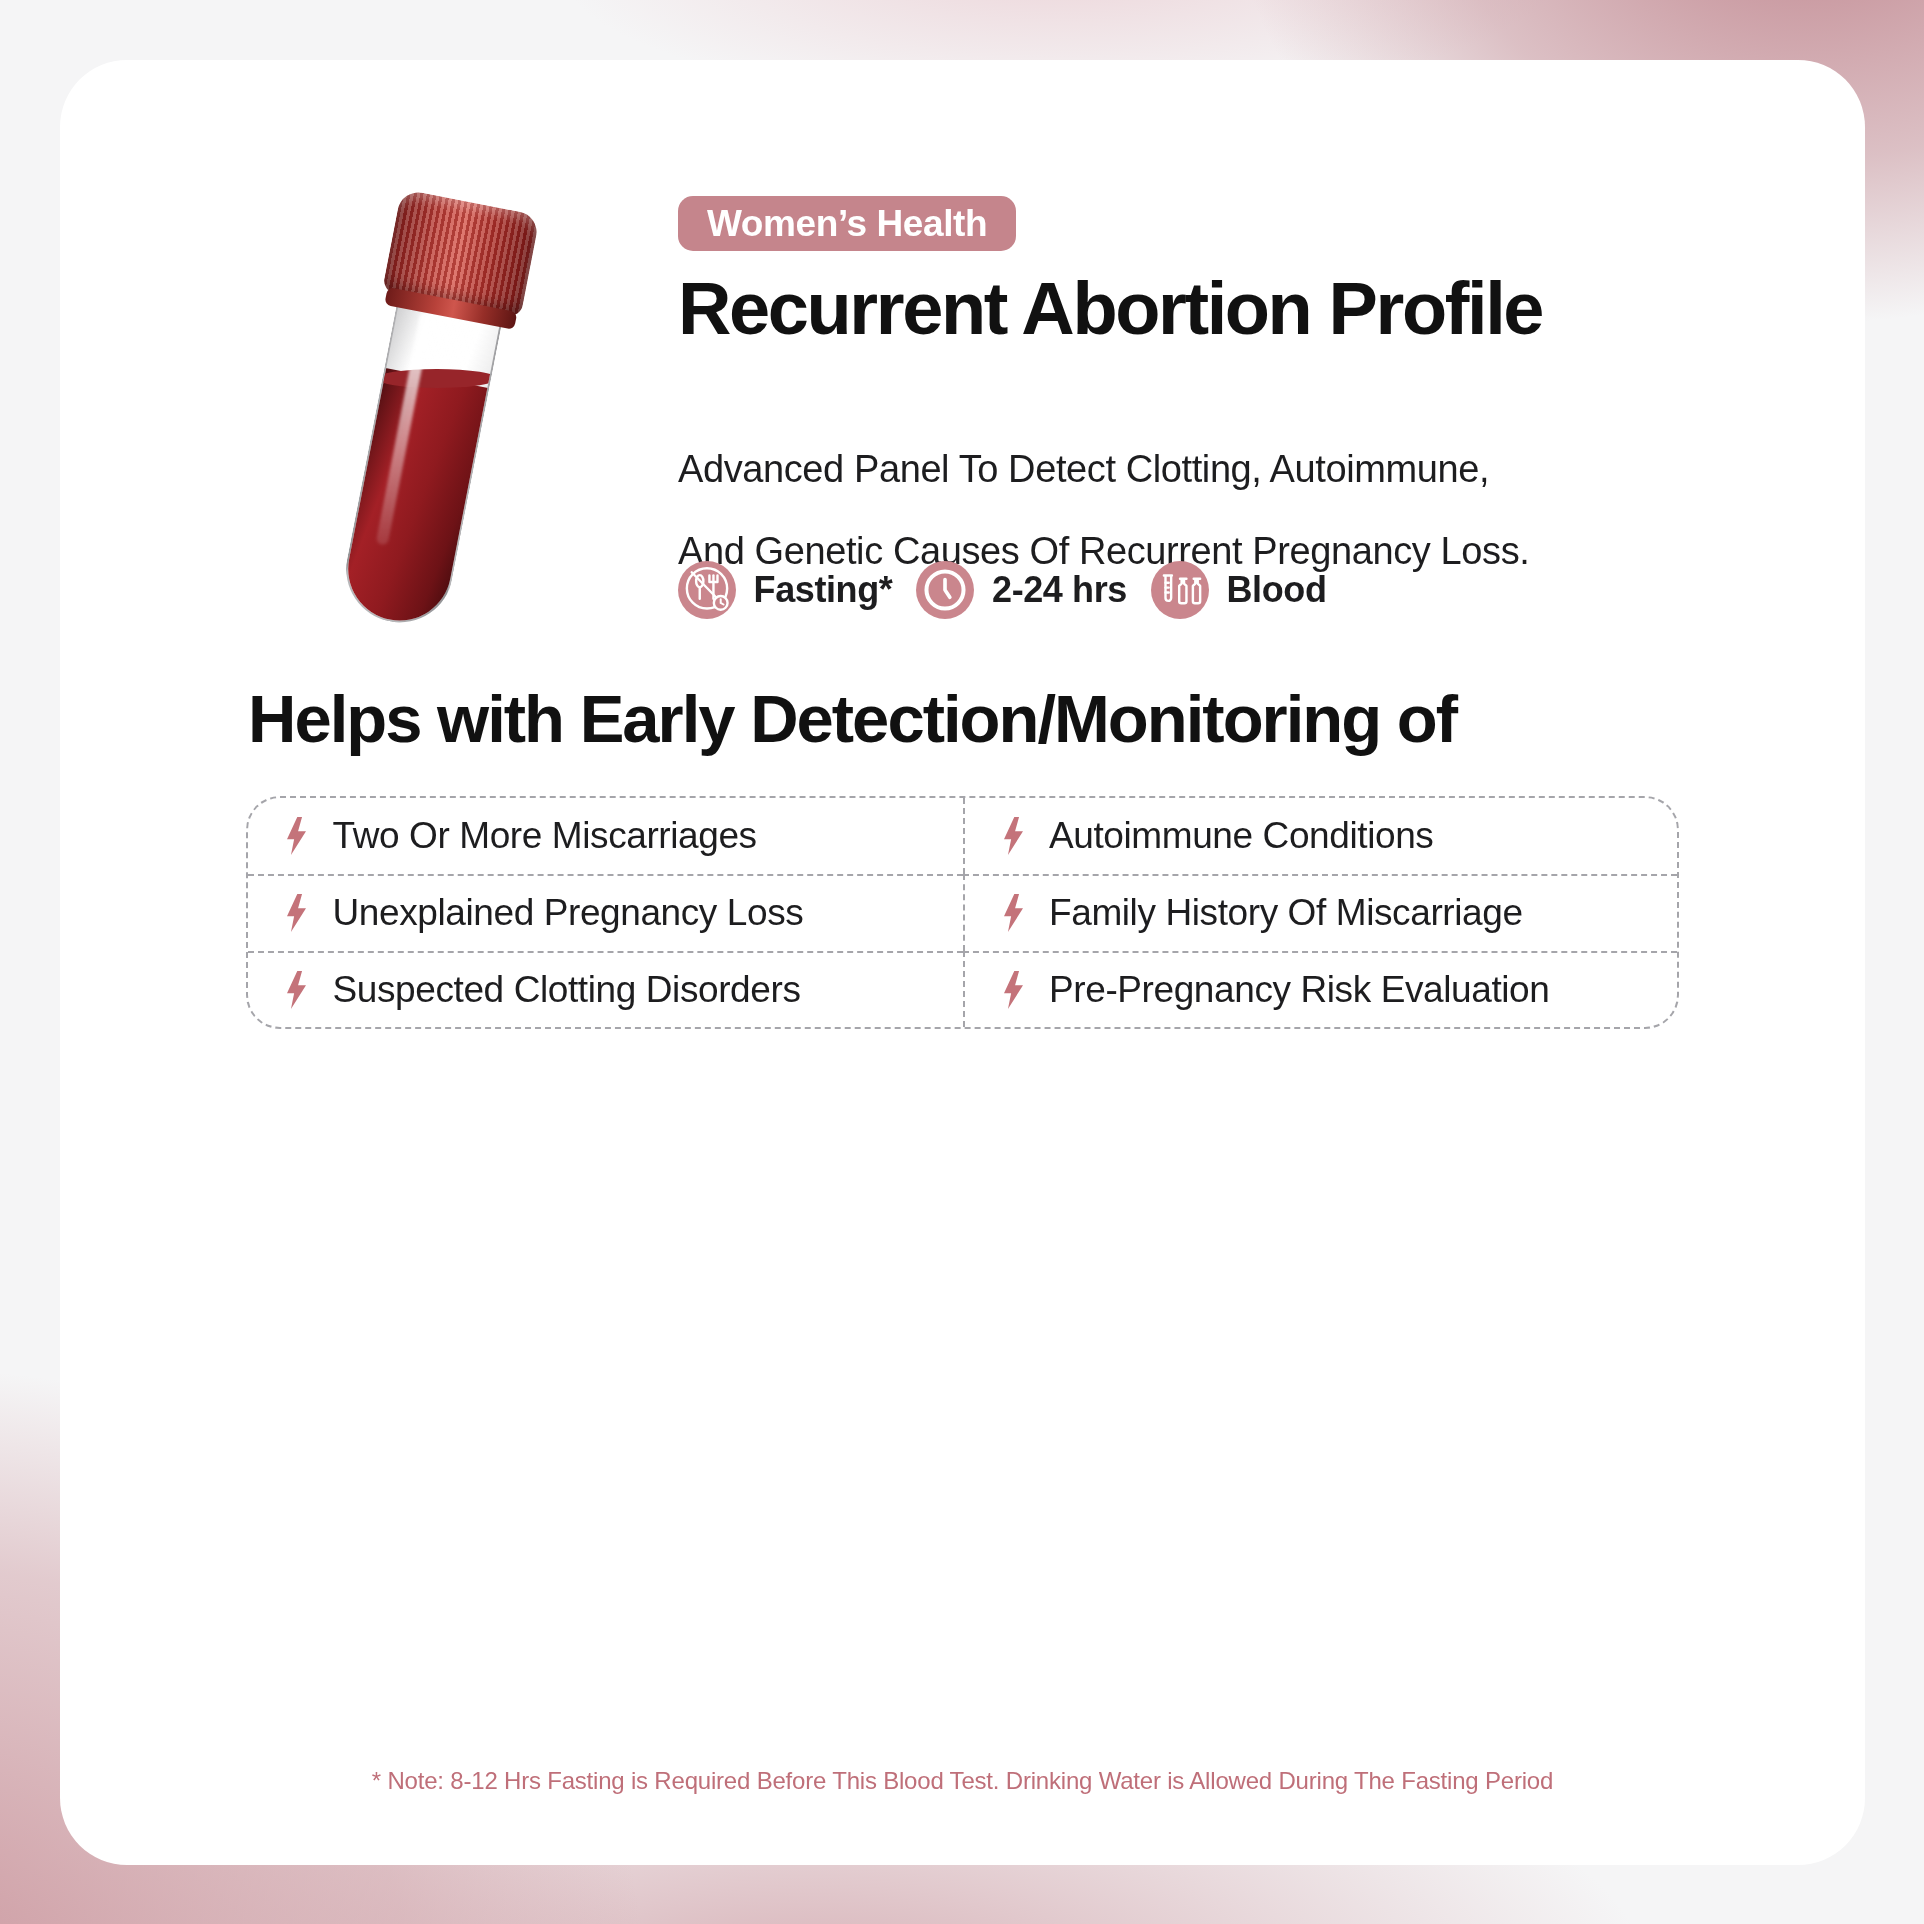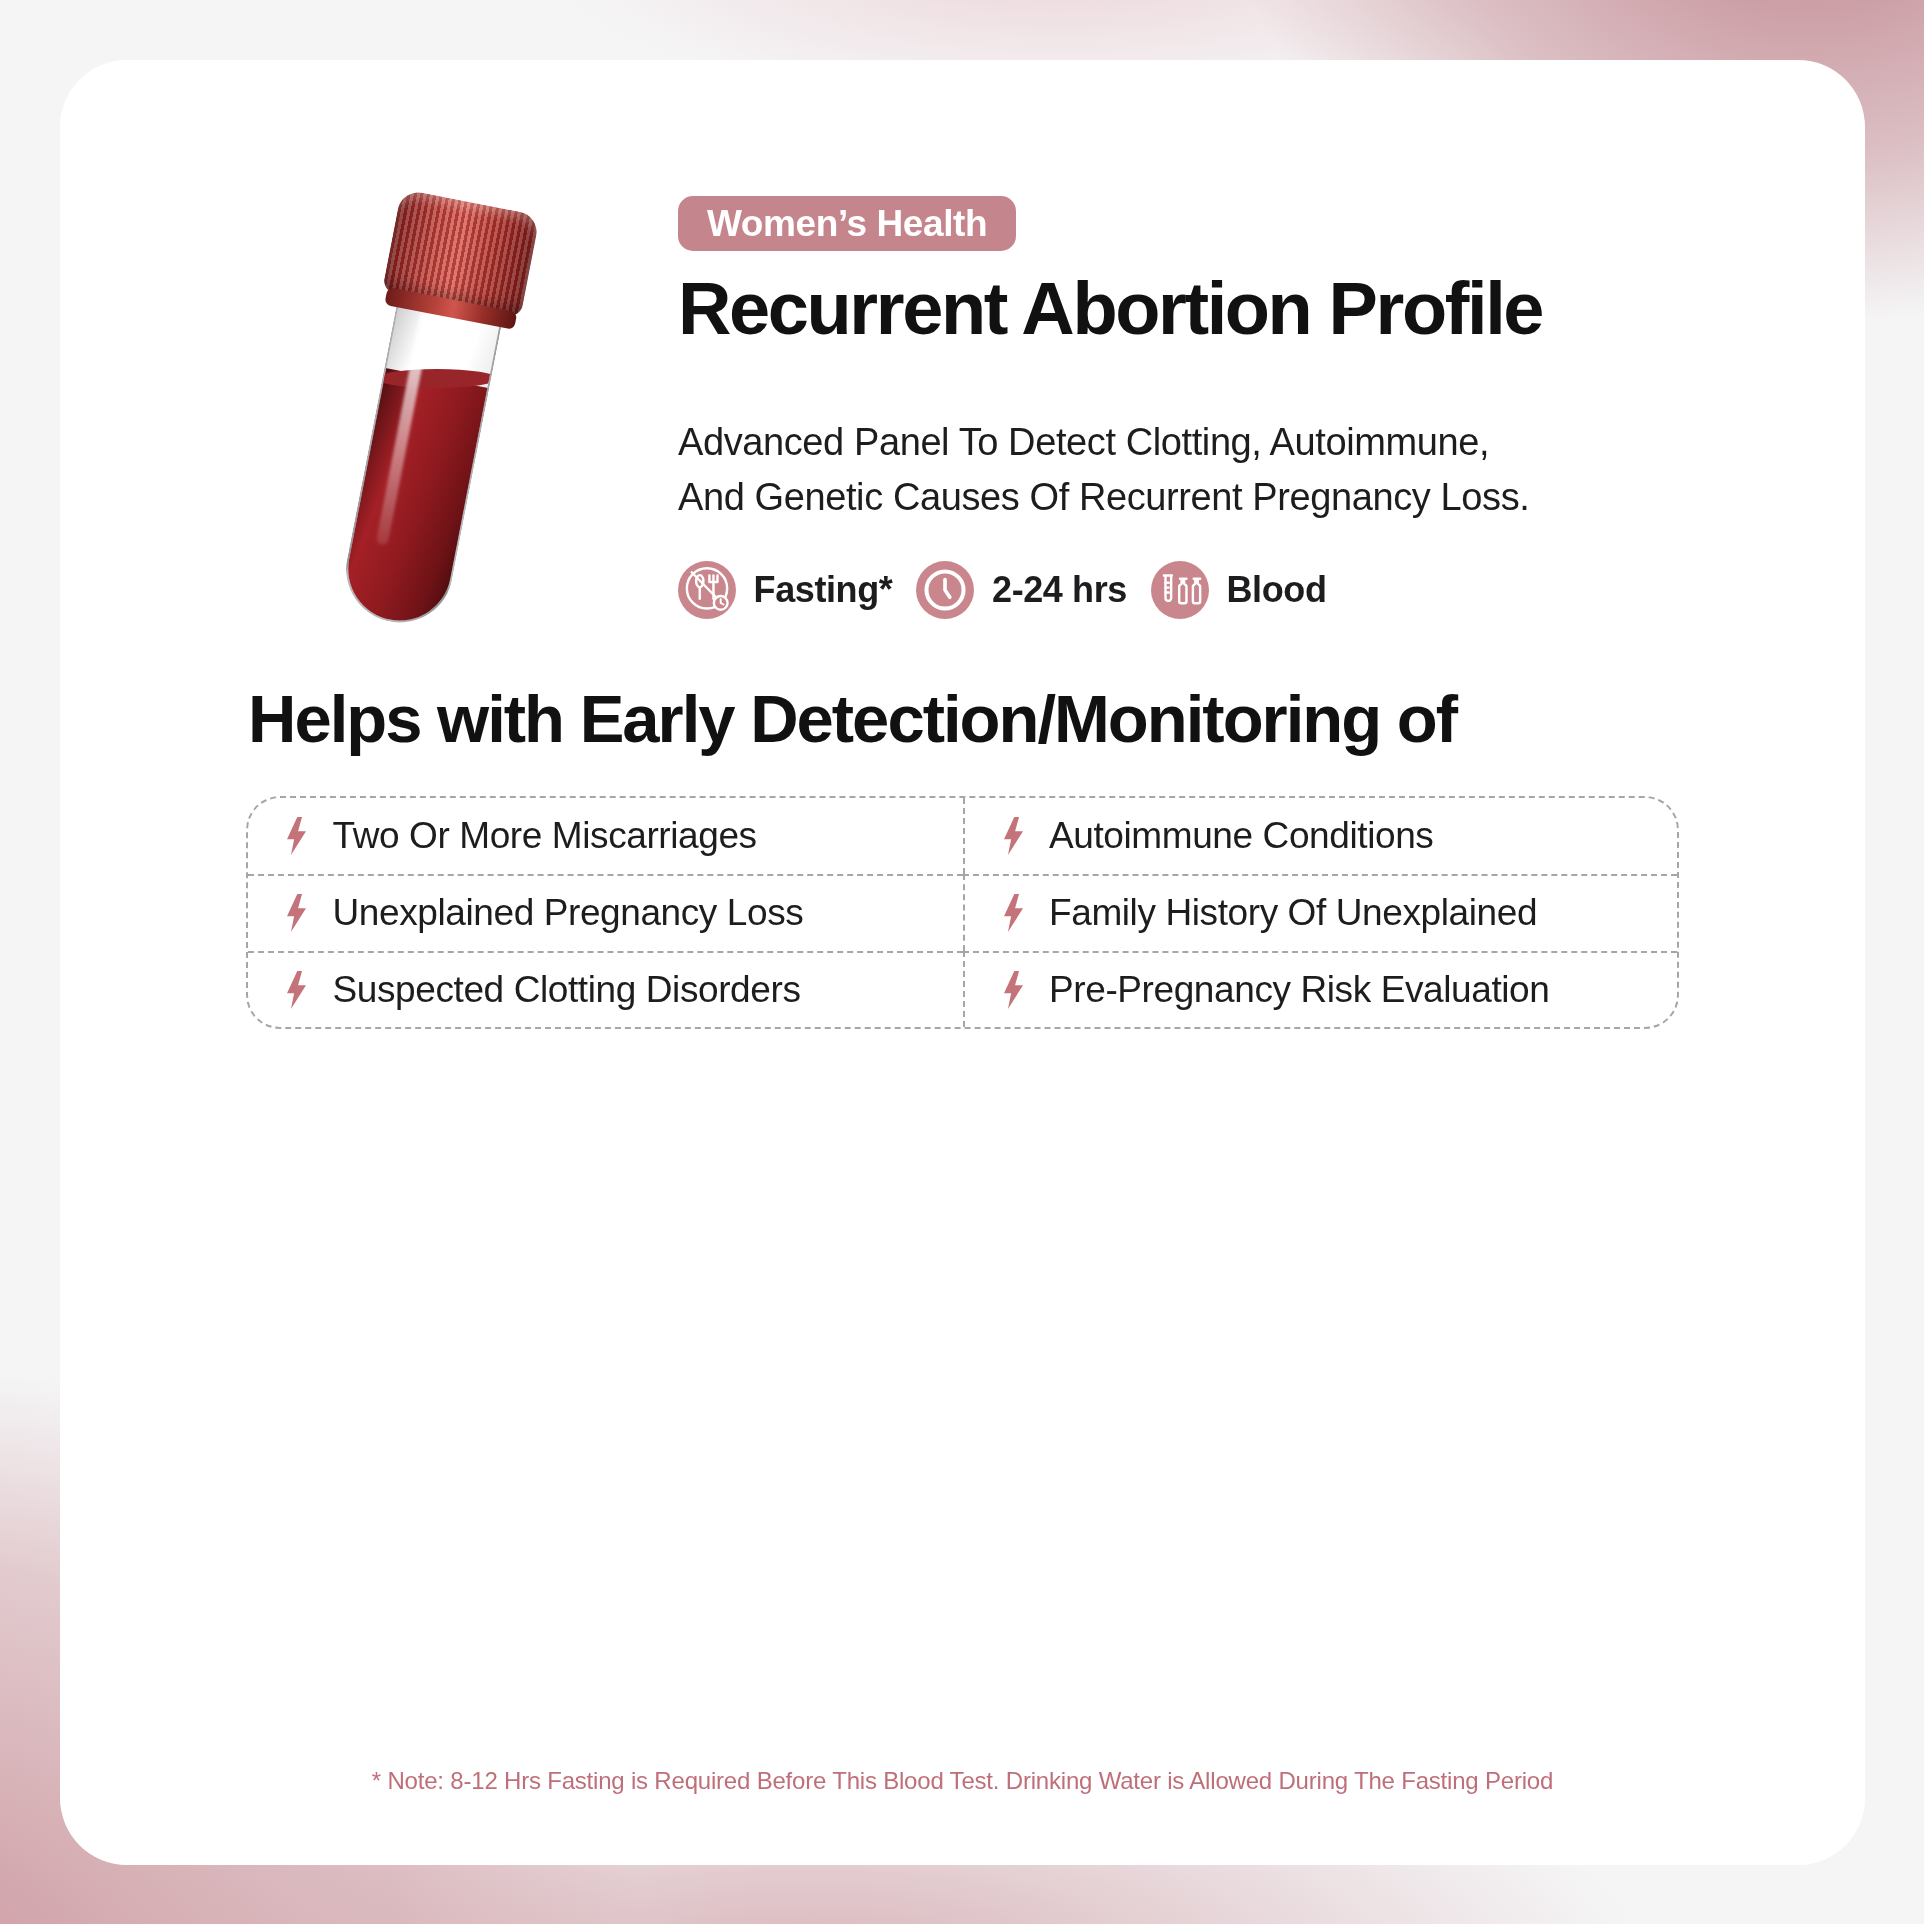--- a/index.html
+++ b/index.html
@@ -56,21 +56,21 @@
     border-radius:6.4px;filter:blur(1.6px);}
 
   
   .badge{position:absolute;left:618px;top:136px;height:55px;line-height:55px;
     padding:0 29px;border-radius:15px;background:var(--accent);
     color:#ffffff;font-size:37px;font-weight:bold;letter-spacing:-0.4px;}
   .title{position:absolute;left:618px;top:210px;
     font-size:74px;font-weight:bold;letter-spacing:-2.4px;color:var(--title_text);line-height:1.05;}
   .subtitle{position:absolute;left:618px;top:355px;
     font-size:38px;font-weight:500;letter-spacing:-0.4px;color:var(--body_text);line-height:1.44;}
-  .subtitle span{display:block;}
+  .subtitle span{display:block;margin-top:27px;}
   .meta{position:absolute;left:618px;top:501px;display:flex;align-items:center;column-gap:24px;}
   .meta-item{display:flex;align-items:center;column-gap:17.6px;}
   .meta-icon{width:58px;height:58px;border-radius:50%;background:var(--icon_circle);
     display:flex;align-items:center;justify-content:center;flex:0 0 auto;}
   .meta-icon svg{width:58px;height:58px;display:block;}
   .meta-label{font-size:36px;font-weight:600;letter-spacing:-0.4px;color:var(--body_text);}
 
   
   .section-heading{position:absolute;left:188px;top:625px;
     font-size:67px;font-weight:bold;letter-spacing:-2px;color:var(--title_text);line-height:1;}
@@ -176,21 +176,21 @@
             </svg>
         </span>
         <span class="cell-label">Unexplained Pregnancy Loss</span>
       </div>
       <div class="cell">
         <span class="bolt">
           <svg viewBox="0 0 26 48">
               <path d="M14 0 L1 28 h9 L6 48 L25 18 h-10 L20 0 Z" fill="#c4737a"></path>
             </svg>
         </span>
-        <span class="cell-label">Family History Of Unexplained</span>
+        <span class="cell-label">Family History Of Miscarriage</span>
       </div>
       <div class="cell">
         <span class="bolt">
           <svg viewBox="0 0 26 48">
               <path d="M14 0 L1 28 h9 L6 48 L25 18 h-10 L20 0 Z" fill="#c4737a"></path>
             </svg>
         </span>
         <span class="cell-label">Suspected Clotting Disorders</span>
       </div>
       <div class="cell">

